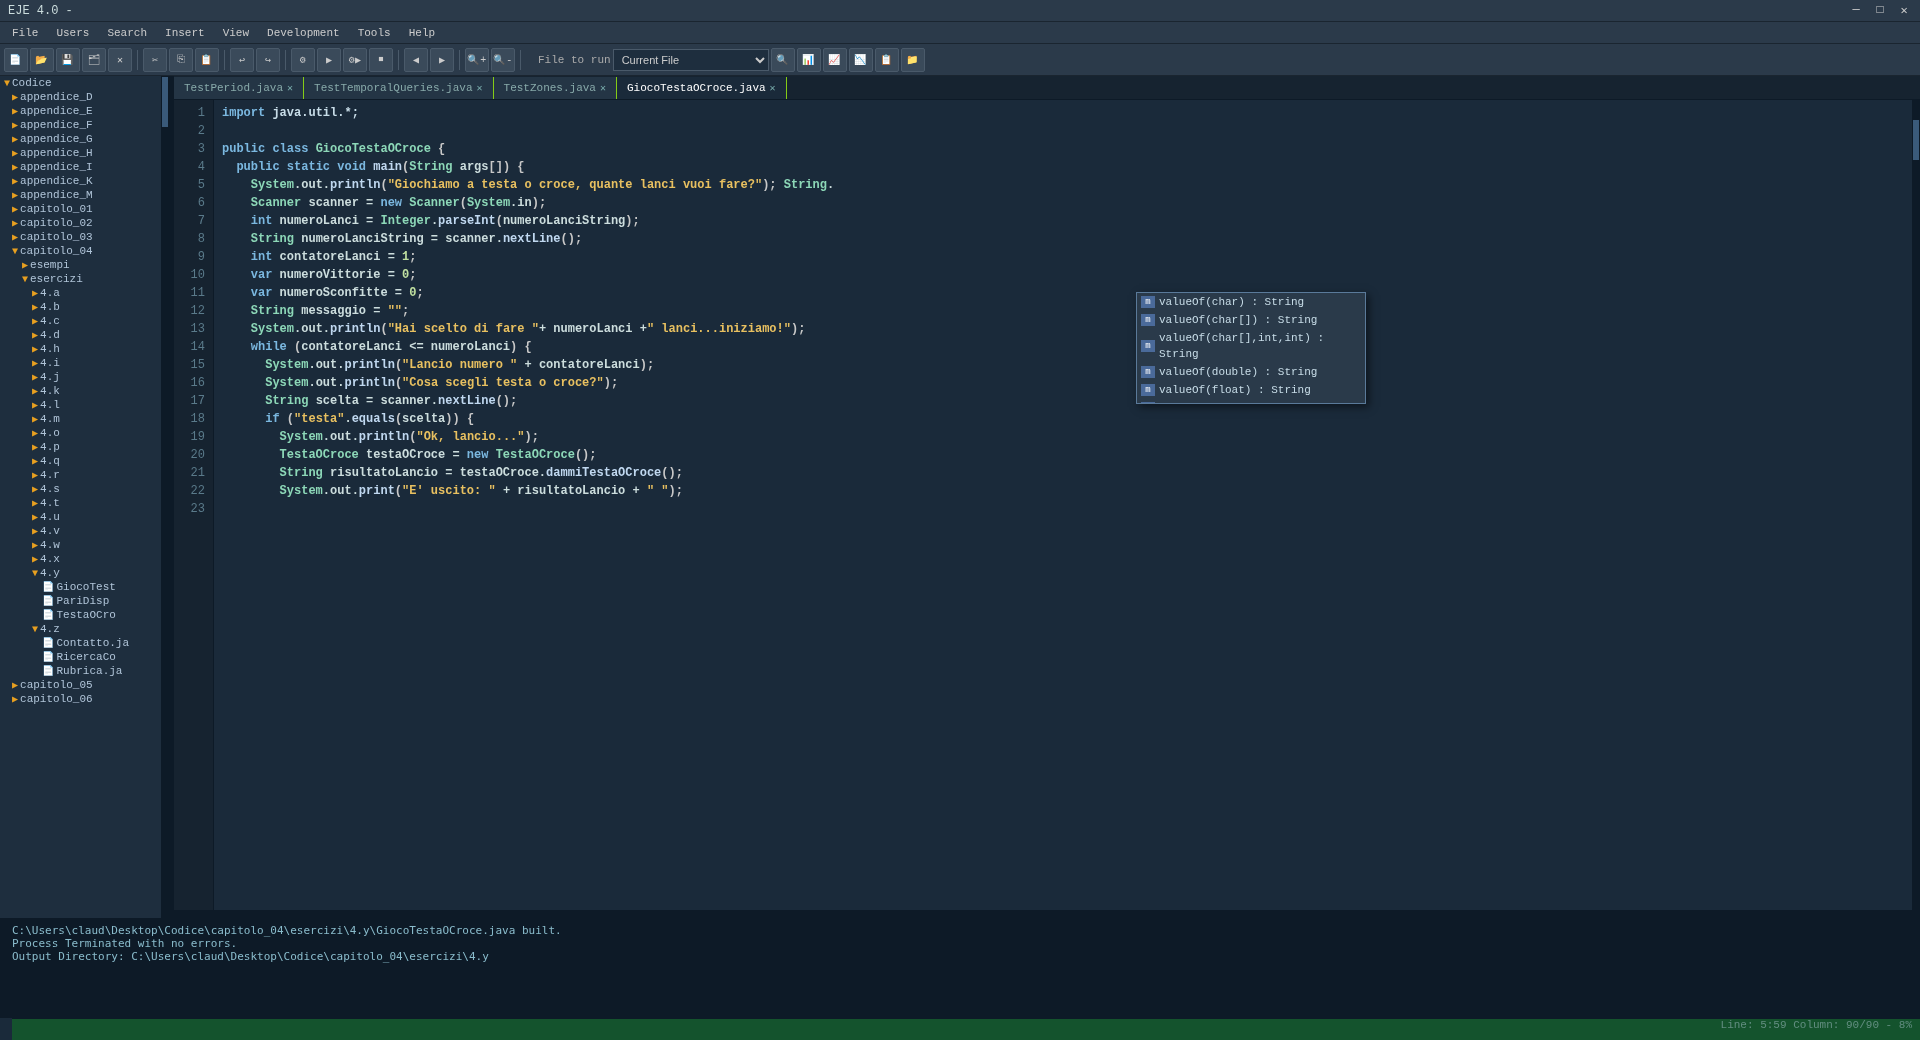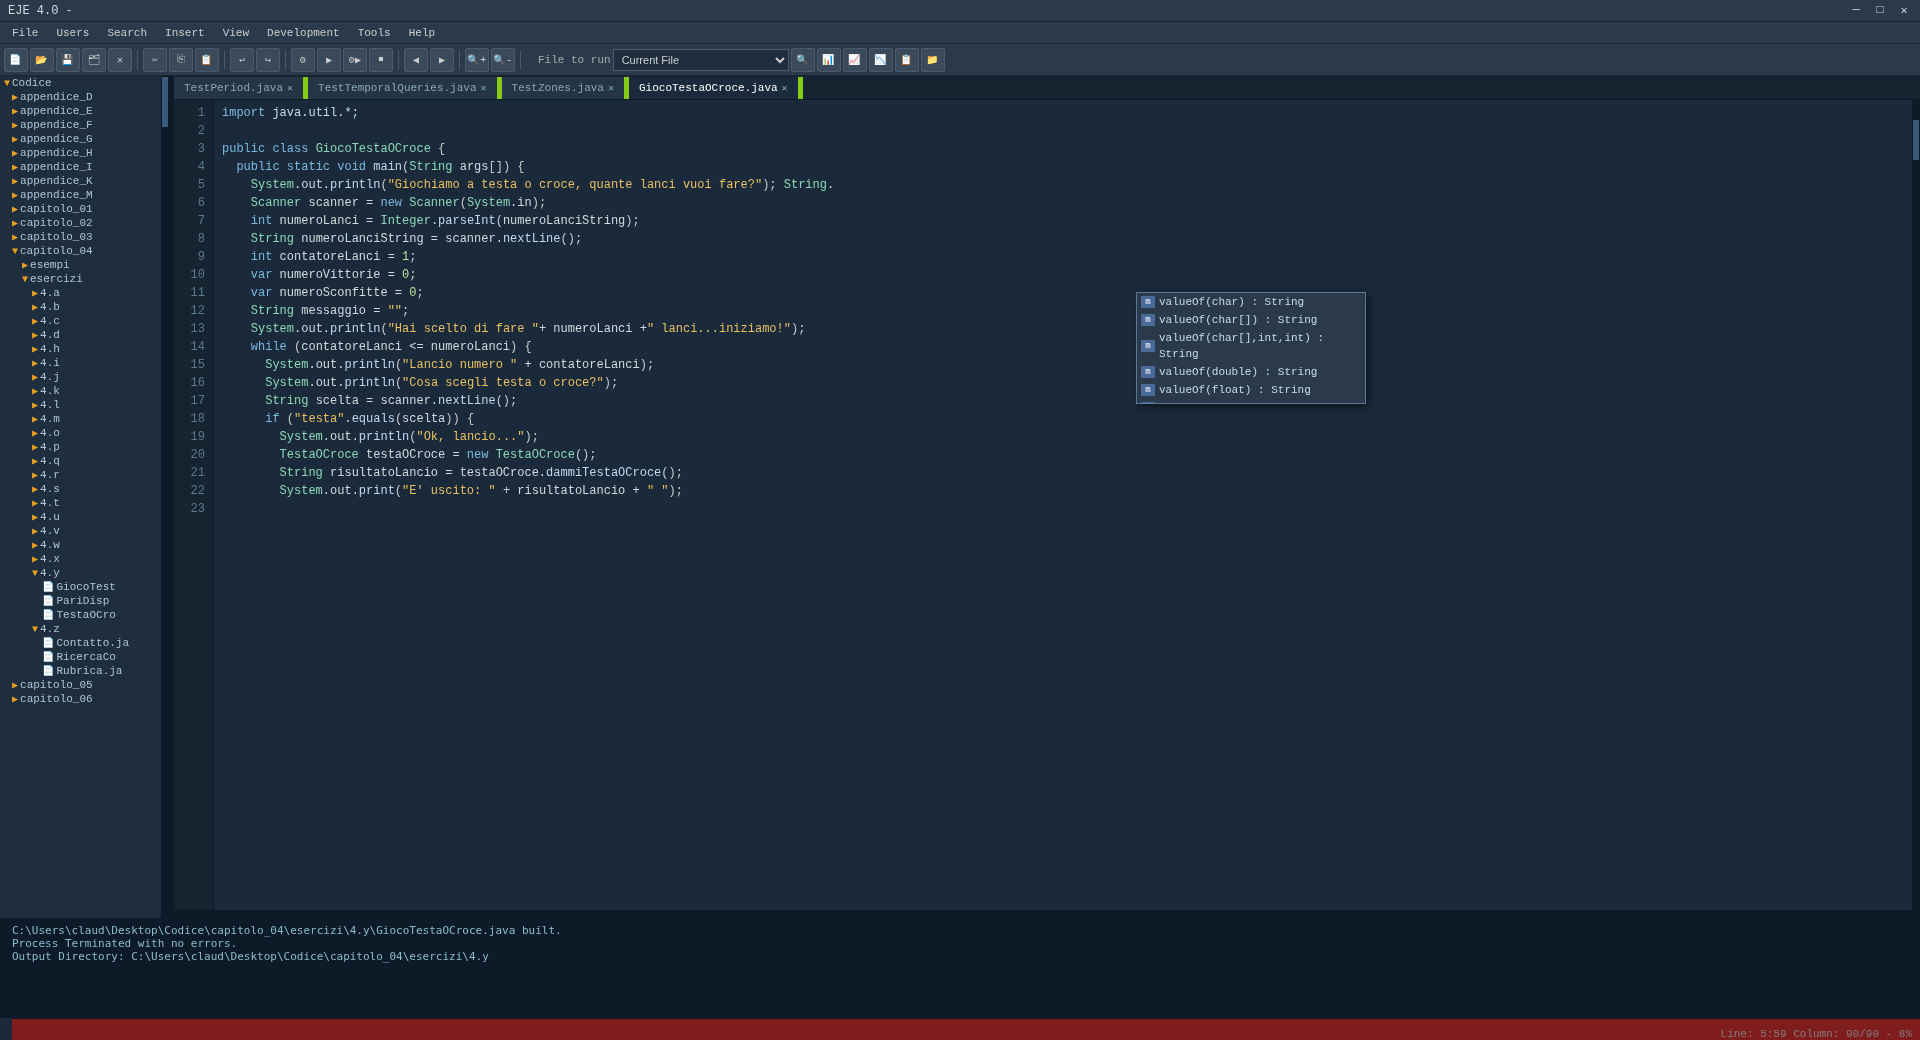--- a/index.html
+++ b/index.html
@@ -87,21 +87,21 @@
       font-size: 11px;
       margin-left: 12px;
     }
     .toolbar-select {
       background: #1e2e3e;
       color: #ccc;
       border: 1px solid #4a5a6a;
       font-size: 11px;
       height: 22px;
       padding: 0 4px;
-      width: 176px;
+      width: 156px;
     }
 
     
     #main {
       display: flex;
       height: calc(1040px - 22px - 22px - 32px - 22px - 100px);
     }
 
     
     #sidebar {
@@ -142,21 +142,21 @@
       height: 24px;
       border-bottom: 1px solid #0d1a27;
       align-items: flex-end;
     }
     .tab {
       background: #243545;
       color: #8aa;
       padding: 3px 10px;
       font-size: 11px;
       cursor: pointer;
-      border-right: 5px solid #84cc16;
+      border-right: 1px solid #84cc16;
       display: flex;
       align-items: center;
       gap: 4px;
       height: 22px;
     }
     .tab.active {
       background: #1a2a3a;
       color: #fff;
     }
     .tab-close {
@@ -188,20 +188,21 @@
       flex: 1;
       padding: 4px 8px;
       font-size: 12px;
       line-height: 18px;
       overflow: hidden;
       position: relative;
     }
     .code-line {
       white-space: pre;
       line-height: 18px;
+      font-weight: bold;
     }
 
     
     .kw { color: #7bb8e0; }
     .str { color: #e8c060; }
     .num { color: #c0e0a0; }
     .cls { color: #8dd8b8; }
     .fn { color: #c0d8f0; }
     .plain { color: #c8dde8; }
     .punc { color: #c8c8c8; }
@@ -248,24 +249,24 @@
 
     
     #sidebar-resize {
       width: 4px;
       background: #0d1a27;
       cursor: col-resize;
     }
 
     
     #statusbar {
-      background: #7f1d1d;
+      background: #14532d;
       height: 22px;
       display: flex;
-      align-items: flex-end;
+      align-items: flex-start;
       padding: 0 8px;
       font-size: 11px;
       color: #8aaa;
       border-top: 1px solid #0d1a27;
       justify-content: flex-end;
       margin-left: 12px;
     }
 
     
     #output-panel {

